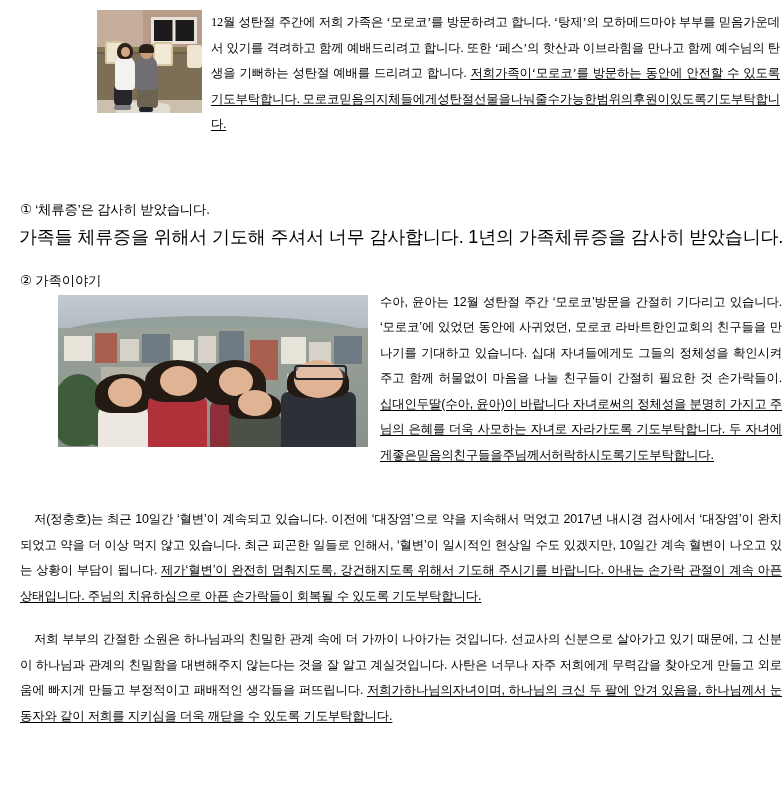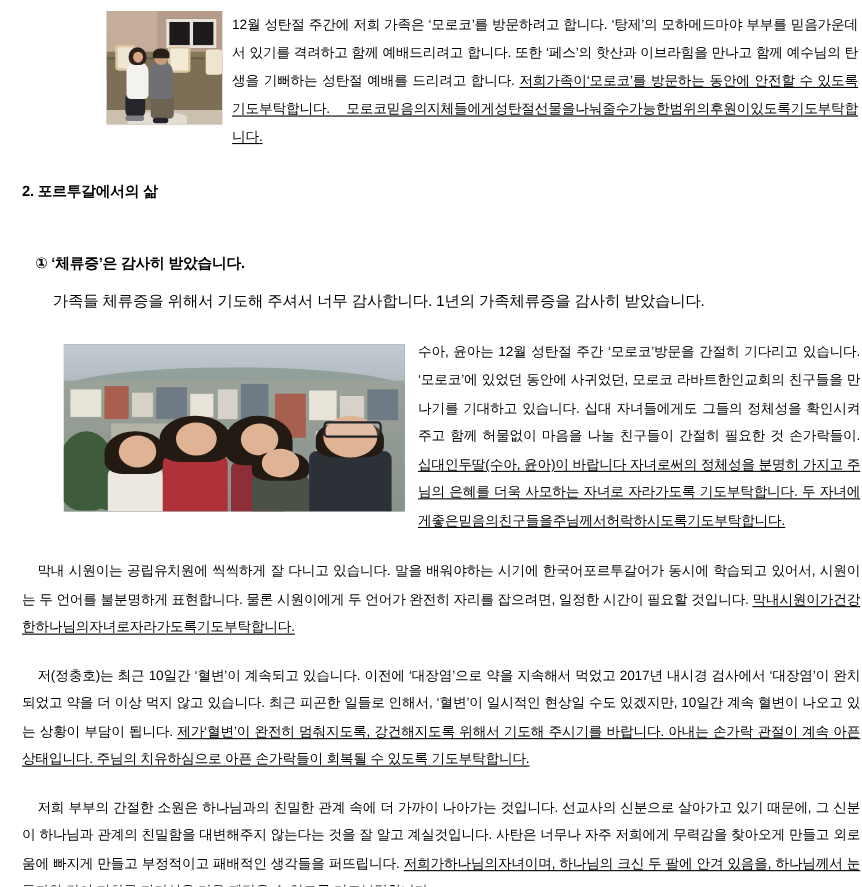--- a/index.html
+++ b/index.html
@@ -48,42 +48,43 @@
     height: 103px;
     margin-left: 97px;
     margin-right: 9px;
     position: relative;
     overflow: hidden;
     background: #8e7f74;
   }
   .top-text {
     margin-left: 0;
     padding-right: 4px;
+    font-family: Liberation Serif, serif;
   }
 
   
   .h-section {
     font-size: 13.4px;
     font-weight: bold;
     margin: 0;
     padding: 0;
     letter-spacing: -0.2px;
   }
   .h-sub {
     font-size: 13.4px;
-    font-weight: bold;
-    margin: 12px;
+    font-weight: normal;
+    margin: 0;
     padding: 0;
     letter-spacing: -0.2px;
   }
   .indent-note {
-    font-size: 14px;
+    font-size: 18px;
     line-height: 25px;
     margin: 0;
-    padding-left: 48px;
+    padding-left: 19px;
     letter-spacing: -0.15px;
   }
 
   
   .family-block { position: relative; }
   .photo-family {
     float: left;
     width: 310px;
     height: 152px;
     margin-left: 58px;
@@ -230,28 +231,28 @@
         <div class="cs-m-hair"></div>
       </div>
     </div>
 
     <p class="para top-text"><span>12월 성탄절 주간에 저희 가족은 ‘모로코’를 방문하려고 합니다. ‘탕제’의 모하메드마야 부부를 믿음가운데 서 있기를 격려하고 함께 예배드리려고 합니다. 또한 ‘페스’의 핫산과 이브라힘을 만나고 함께 예수님의 탄생을 기뻐하는 성탄절 예배를 드리려고 합니다. </span><span class="u">저희가족이‘모로코’를 방문하는 동안에 안전할 수 있도록 기도부탁합니다. 모로코믿음의지체들에게성탄절선물을나눠줄수가능한범위의후원이있도록기도부탁합니다.</span></p>
 
     <div style="clear:both"></div>
   </div>
 
   <div style="height:27px"></div>
-  <h2 class="h-section" style="padding-left:20px">2. 포르투갈에서의 삶</h2>
 
   <div style="height:36px"></div>
   <h3 class="h-sub" style="padding-left:20px">① ‘체류증’은 감사히 받았습니다.</h3>
 
   <p class="indent-note" style="margin-top:6px">가족들 체류증을 위해서 기도해 주셔서 너무 감사합니다. 1년의 가족체류증을 감사히 받았습니다.</p>
 
   <div style="height:22px"></div>
+  <h3 class="h-sub" style="padding-left:20px">② 가족이야기</h3>
 
   <div class="family-block">
 
     <div class="photo-family">
       <div class="family-scene">
         <div class="fs-sky"></div>
         <div class="fs-hills"></div>
         <div class="fs-city"></div>
 
         <div class="fs-b w" style="left:2%;  top:27%; width:9%;  height:17%;"></div>
@@ -294,21 +295,20 @@
         <div class="fs-glass" style="left:76%; bottom:44%; width:16%; height:7%;"></div>
       </div>
     </div>
 
     <p class="para" style="padding-right:2px"><span>수아, 윤아는 12월 성탄절 주간 ‘모로코’방문을 간절히 기다리고 있습니다. ‘모로코’에 있었던 동안에 사귀었던, 모로코 라바트한인교회의 친구들을 만나기를 기대하고 있습니다. 십대 자녀들에게도 그들의 정체성을 확인시켜주고 함께 허물없이 마음을 나눌 친구들이 간절히 필요한 것 손가락들이. </span><span class="u">십대인두딸(수아, 윤아)이 바랍니다 자녀로써의 정체성을 분명히 가지고 주님의 은혜를 더욱 사모하는 자녀로 자라가도록 기도부탁합니다. 두 자녀에게좋은믿음의친구들을주님께서허락하시도록기도부탁합니다.</span></p>
 
     <div style="clear:both"></div>
   </div>
 
   <div style="height:21px"></div>
-  <p class="para body-para first-ind"><span>막내 시원이는 공립유치원에 씩씩하게 잘 다니고 있습니다. 말을 배워야하는 시기에 한국어포르투갈어가 동시에 학습되고 있어서, 시원이는 두 언어를 불분명하게 표현합니다. 물론 시원이에게 두 언어가 완전히 자리를 잡으려면, 일정한 시간이 필요할 것입니다. </span><span class="u">막내시원이가건강한하나님의자녀로자라가도록기도부탁합니다.</span></p>
 
   <div style="height:18px"></div>
   <p class="para body-para first-ind"><span>저(정충호)는 최근 10일간 ‘혈변’이 계속되고 있습니다. 이전에 ‘대장염’으로 약을 지속해서 먹었고 2017년 내시경 검사에서 ‘대장염’이 완치되었고 약을 더 이상 먹지 않고 있습니다. 최근 피곤한 일들로 인해서, ‘혈변’이 일시적인 현상일 수도 있겠지만, 10일간 계속 혈변이 나오고 있는 상황이 부담이 됩니다. </span><span class="u">제가‘혈변’이 완전히 멈춰지도록, 강건해지도록 위해서 기도해 주시기를 바랍니다. 아내는 손가락 관절이 계속 아픈 상태입니다. 주님의 치유하심으로 아픈 손가락들이 회복될 수 있도록 기도부탁합니다.</span></p>
 
   <div style="height:18px"></div>
   <p class="para body-para first-ind"><span>저희 부부의 간절한 소원은 하나님과의 친밀한 관계 속에 더 가까이 나아가는 것입니다. 선교사의 신분으로 살아가고 있기 때문에, 그 신분이 하나님과 관계의 친밀함을 대변해주지 않는다는 것을 잘 알고 계실것입니다. 사탄은 너무나 자주 저희에게 무력감을 찾아오게 만들고 외로움에 빠지게 만들고 부정적이고 패배적인 생각들을 퍼뜨립니다. </span><span class="u">저희가하나님의자녀이며, 하나님의 크신 두 팔에 안겨 있음을, 하나님께서 눈동자와 같이 저희를 지키심을 더욱 깨닫을 수 있도록 기도부탁합니다.</span></p>
 
 </div>
 
 </body></html>

